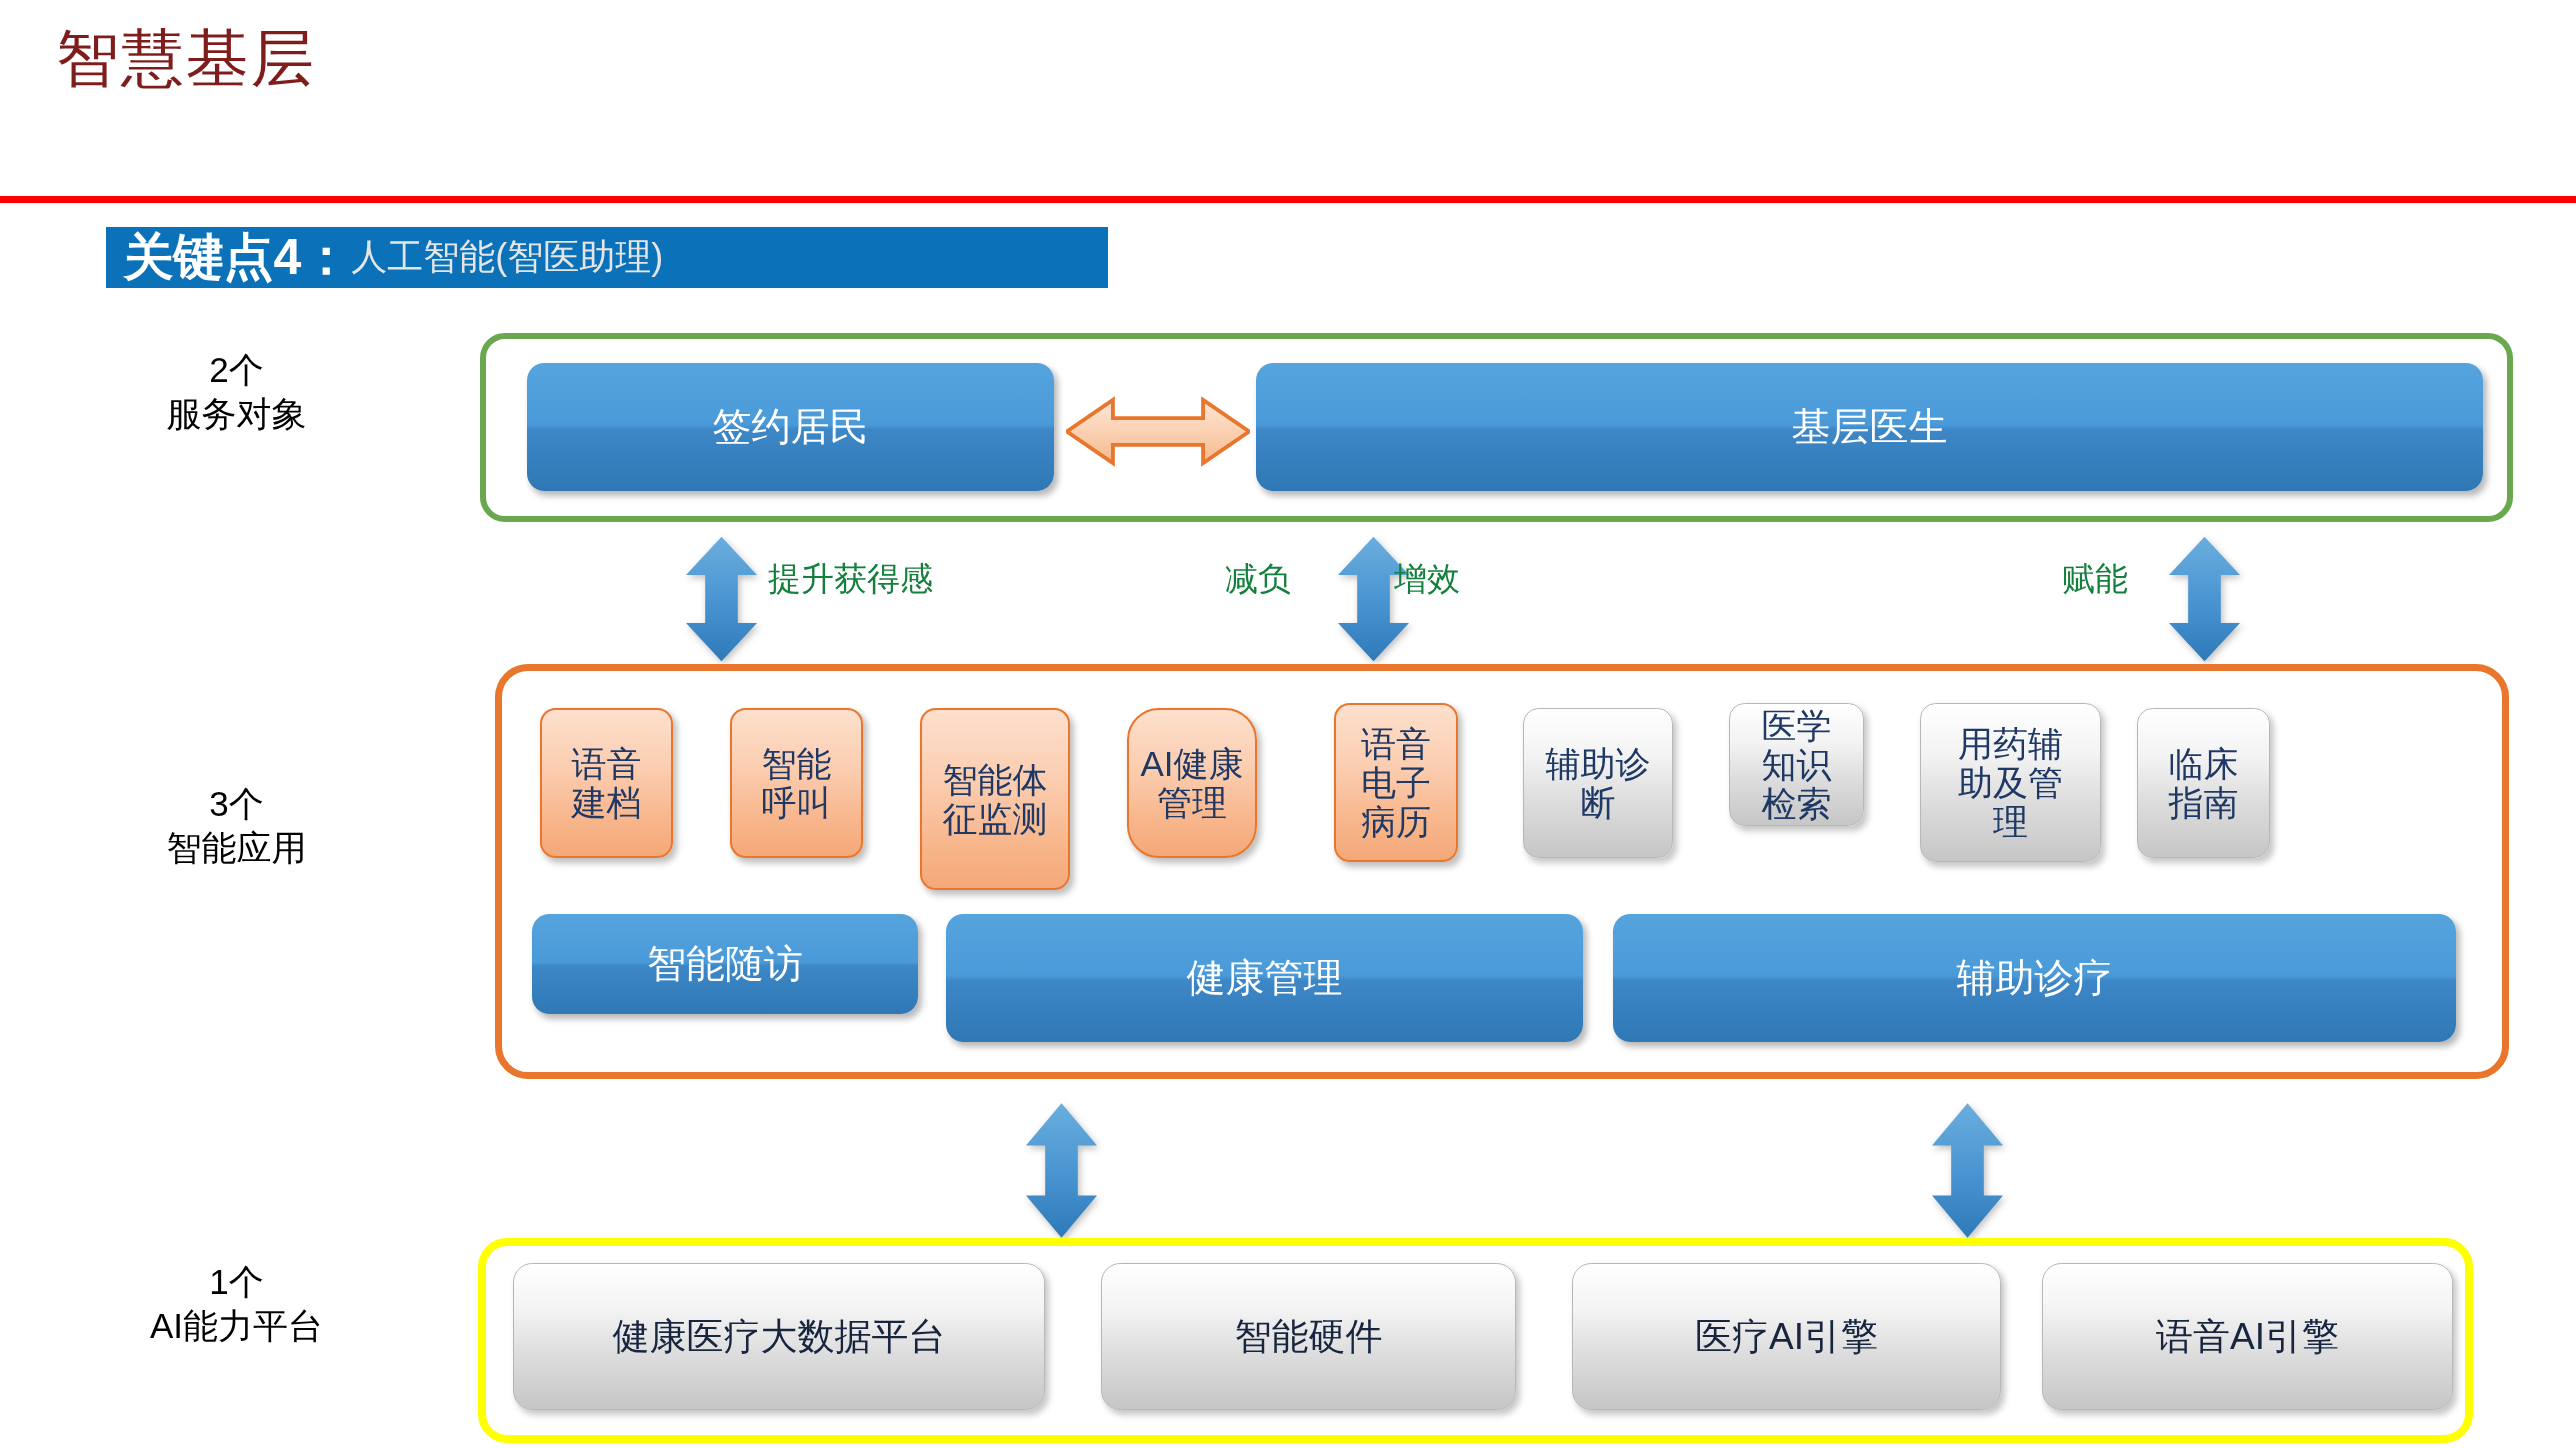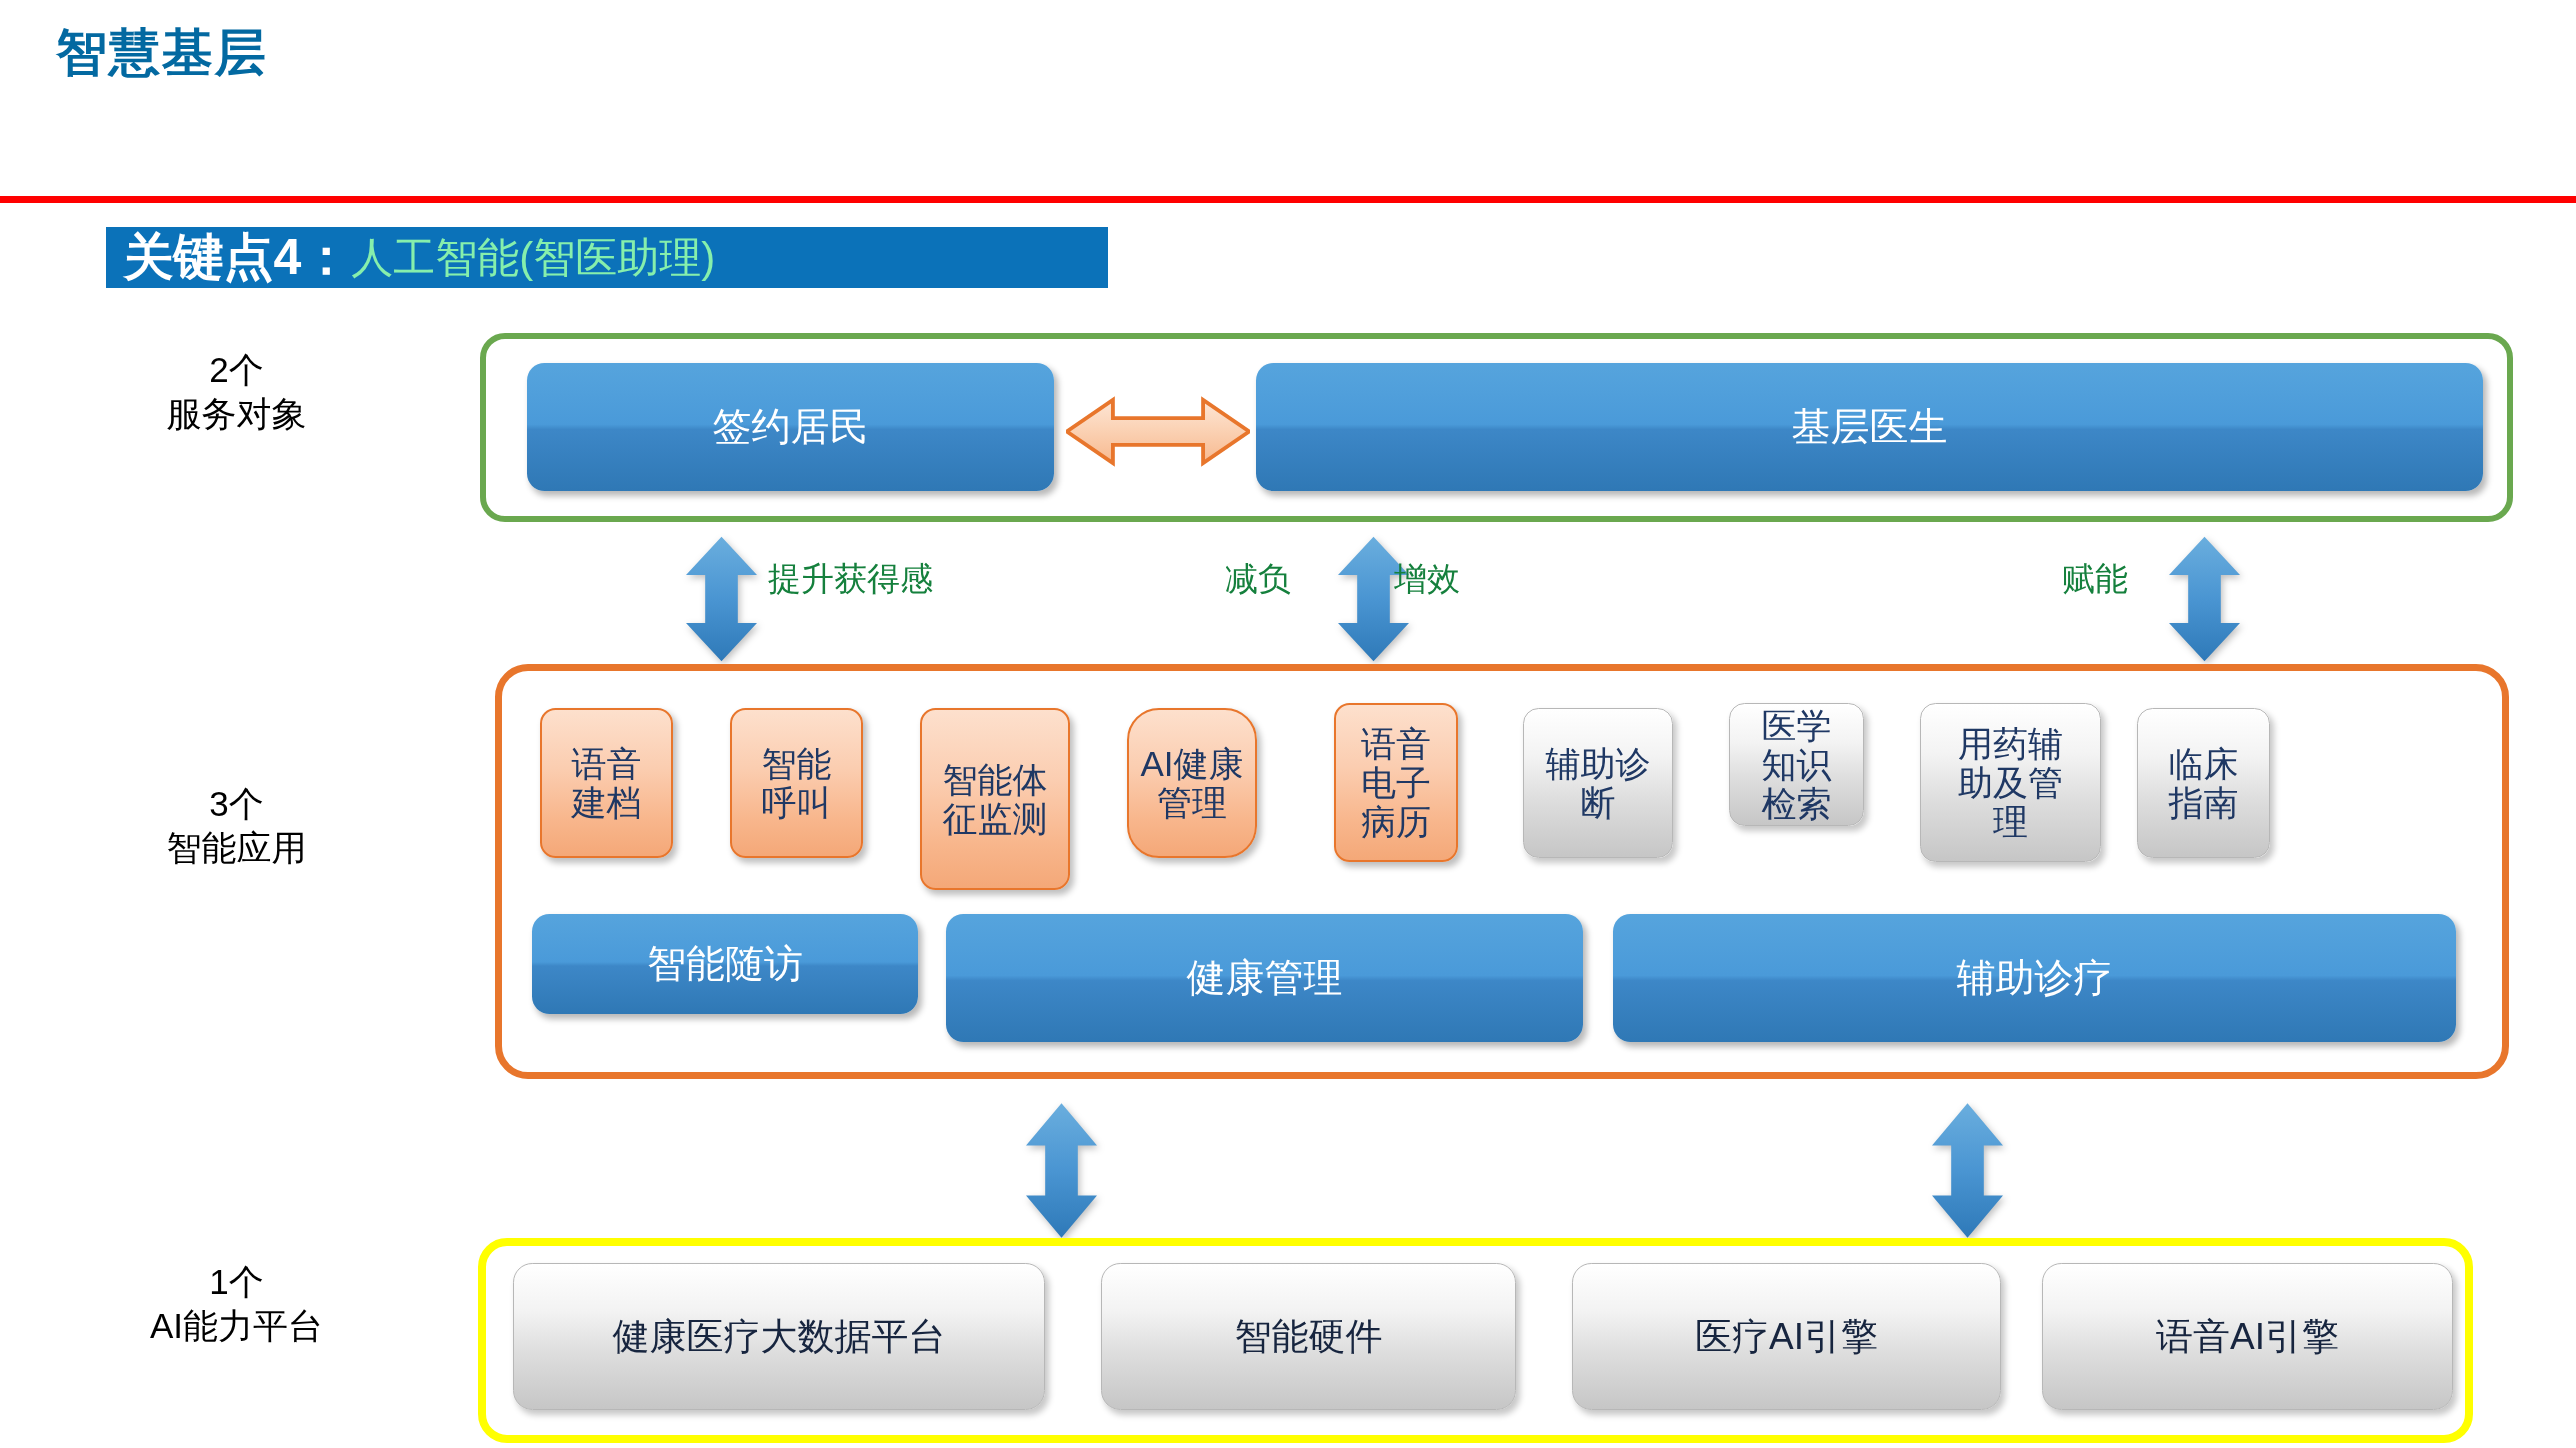--- a/index.html
+++ b/index.html
@@ -13,23 +13,23 @@
     position: relative;
     font-family: "Liberation Sans", "DejaVu Sans", sans-serif;
     overflow: hidden;
   }
 
   
   #slide-title {
     position: absolute;
     left: 56px;
     top: 27px;
-    font-size: 51px;
-    font-weight: bold;
-    color: #0369a1;
+    font-size: 63px;
+    font-weight: normal;
+    color: #7f1d1d;
     letter-spacing: 1.9px;
     line-height: 1.0;
   }
 
   
   #red-rule {
     position: absolute;
     left: 0px;
     top: 196px;
     width: 2576px;
@@ -49,23 +49,23 @@
     align-items: center;
   }
   #key-banner .kb-strong {
     font-size: 50px;
     font-weight: bold;
     color: #ffffff;
     margin-left: 17.4px;
     white-space: pre;
   }
   #key-banner .kb-normal {
-    font-size: 42px;
+    font-size: 36px;
     font-weight: normal;
-    color: #86efac;
+    color: #e5e5e5;
     white-space: pre;
   }
 
   
   .side-label {
     position: absolute;
     text-align: center;
     color: #000000;
     font-size: 35px;
     line-height: 1.25;

